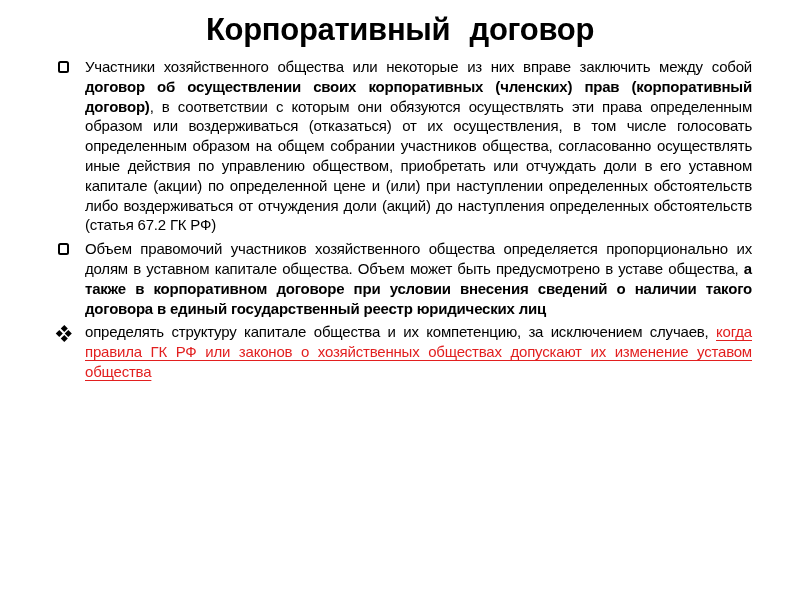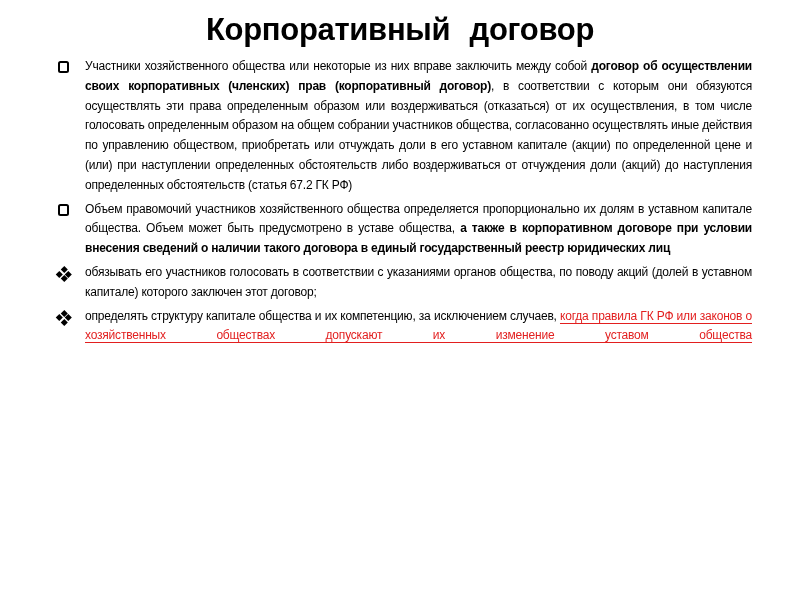--- a/index.html
+++ b/index.html
@@ -33,21 +33,21 @@
     position: absolute;
     left: 57px;
     top: 57px;
     width: 708px;
   }
   .para {
     position: relative;
     padding-left: 28px;
     margin: 0 13px 4px 0;
     text-align: justify;
-    font-size: 12px;
+    font-size: 15px;
     line-height: 19.8px;
     letter-spacing: -0.2px;
   }
   .para.justify-last {
     text-align-last: justify;
   }
   .bullet-square {
     position: absolute;
     left: 1px;
     top: 4px;
@@ -101,29 +101,20 @@
       <span class="bullet-square"></span>
       <span><span>Участники хозяйственного общества или некоторые из них вправе заключить между собой </span><span class="b">договор об осуществлении своих корпоративных (членских) прав (корпоративный договор)</span><span>, в соответствии с которым они обязуются осуществлять эти права определенным образом или воздерживаться (отказаться) от их осуществления, в том числе голосовать определенным образом на общем собрании участников общества, согласованно осуществлять иные действия по управлению обществом, приобретать или отчуждать доли в его уставном капитале (акции) по определенной цене и (или) при наступлении определенных обстоятельств либо воздерживаться от отчуждения доли (акций) до наступления определенных обстоятельств (статья 67.2 ГК РФ)</span></span>
     </div>
 
     <div class="para">
       <span class="bullet-square"></span>
       <span><span>Объем правомочий участников хозяйственного общества определяется пропорционально их долям в уставном капитале общества. Объем может быть предусмотрено в уставе общества, </span><span class="b">а также в корпоративном договоре при условии внесения сведений о наличии такого договора в единый государственный реестр юридических лиц</span></span>
     </div>
 
 
-    <div class="para">
-      <span class="bullet-diamond">
-          <i class="d-top"></i>
-          <i class="d-left"></i>
-          <i class="d-right"></i>
-          <i class="d-bottom"></i>
-        </span>
-      <span><span>обязывать его участников голосовать в соответствии с указаниями органов общества, по поводу акций (долей в уставном капитале) которого заключен этот договор;</span></span>
-    </div>
 
     <div class="para justify-last">
       <span class="bullet-diamond">
           <i class="d-top"></i>
           <i class="d-left"></i>
           <i class="d-right"></i>
           <i class="d-bottom"></i>
         </span>
       <span><span>определять структуру капитале общества и их компетенцию, за исключением случаев, </span><span class="red">когда правила ГК РФ или законов о хозяйственных обществах допускают их изменение уставом общества</span></span>
     </div>

